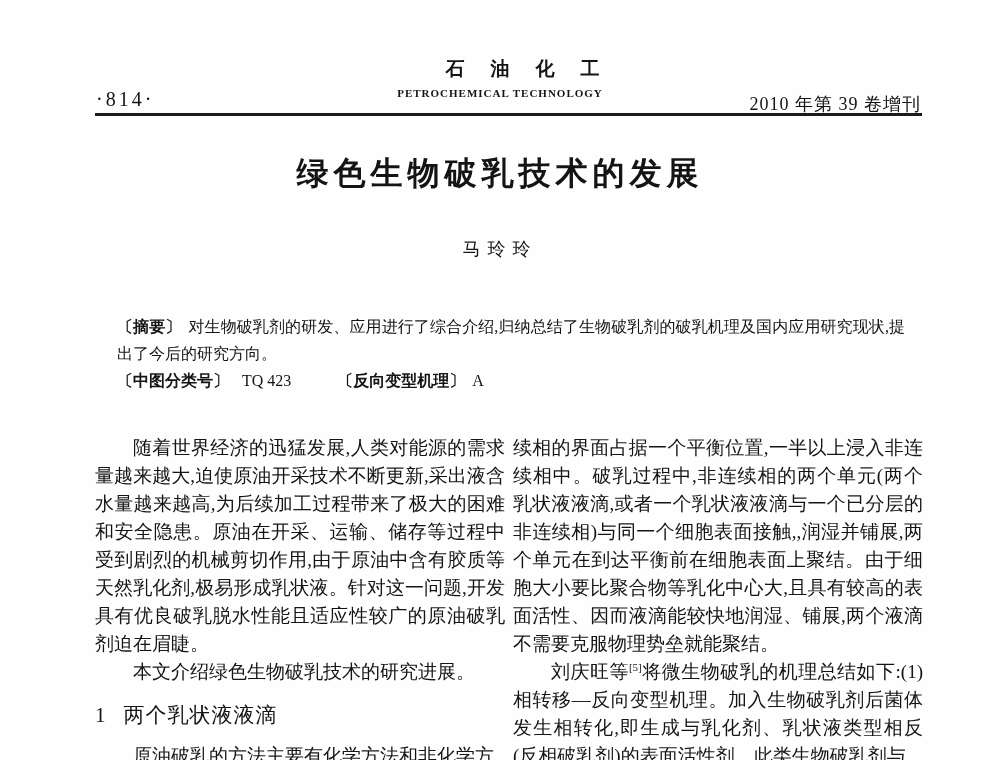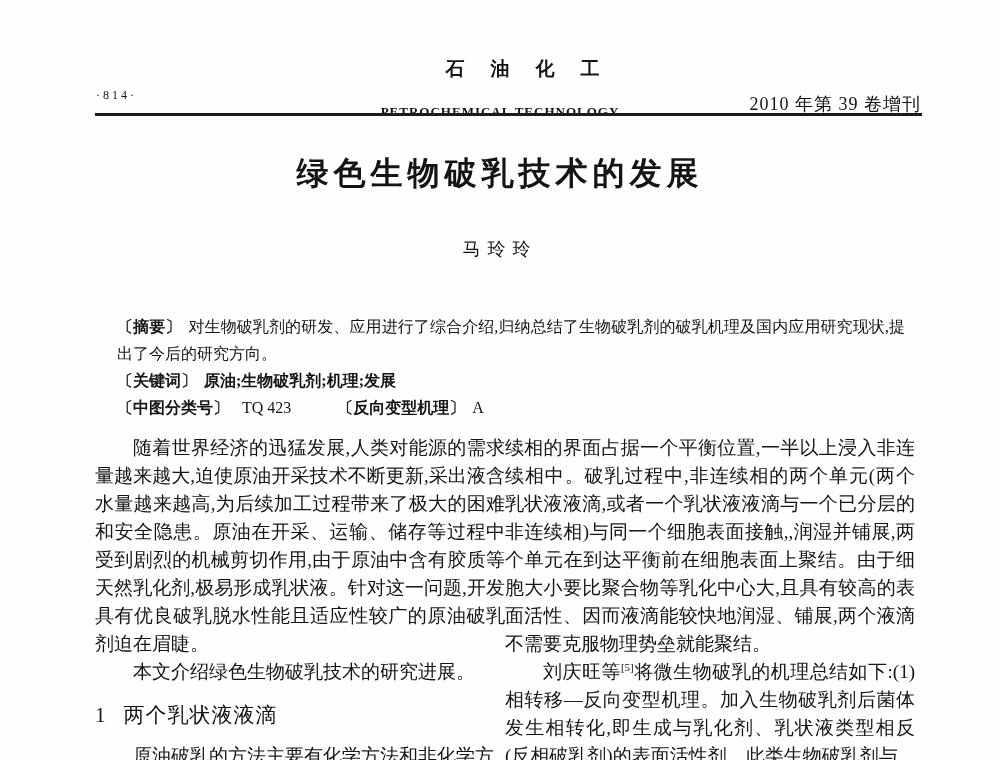--- a/index.html
+++ b/index.html
@@ -10,33 +10,33 @@
     margin: 0 auto;
     background: #fefefe;
     color: #141414;
     font-family: "Liberation Serif", "DejaVu Serif", serif;
     overflow: hidden;
   }
 
   
   .page-num {
     position: absolute; left: 96px; top: 88px;
-    font-size: 12px; letter-spacing: 3px;
+    font-size: 20px; letter-spacing: 3px;
   }
   .journal-block {
     position: absolute; top: 56px; left: 0; right: 0;
     text-align: center;
   }
   .journal-cn {
     font-size: 19px; font-weight: 700;
     letter-spacing: 26px; padding-left: 32px; margin-left: 39px;
   }
   .journal-en {
-    font-size: 13px; font-weight: 700; letter-spacing: 1px;
-    margin-top: 22px;
+    font-size: 11px; font-weight: 700; letter-spacing: 1px;
+    margin-top: 5px;
   }
   .issue {
     position: absolute; right: 79px; top: 92px;
     font-size: 18px; letter-spacing: 1px;
   }
   .rule {
     position: absolute; left: 95px; right: 78px; top: 113px;
     height: 3px; background: #1b1b1b;
   }
 
@@ -61,21 +61,21 @@
     font-size: 16px; line-height: 27px; text-align: justify;
   }
   .meta p { margin: 0; }
   .meta .label { font-weight: 700; margin-right: 7px; }
   .keywords-text { font-weight: 700; }
   .clc-value { margin-right: 46px; margin-left: 6px; }
 
   
   .columns {
     position: absolute; top: 434px; left: 95px; width: 828px; height: 326px;
-    display: flex; overflow: hidden;
+    display: flex; gap: 8px; overflow: hidden;
   }
   .col {
     width: 410px; flex: 0 0 410px;
     font-size: 19px; line-height: 28px; text-align: justify;
   }
   .col p { margin: 0; }
   .indent { text-indent: 2em; }
   .section-heading {
     font-size: 21px; font-weight: 400;
     margin: 15px 0 13px 0; letter-spacing: 1px;
@@ -94,21 +94,20 @@
     <div class="journal-en">PETROCHEMICAL  TECHNOLOGY</div>
   </div>
   <div class="issue">2010 年第 39 卷增刊</div>
   <div class="rule"></div>
 
   <h1 class="title">绿色生物破乳技术的发展</h1>
   <div class="author">马玲玲</div>
 
   <div class="meta">
     <p><span class="label">〔摘要〕</span><span>对生物破乳剂的研发、应用进行了综合介绍,归纳总结了生物破乳剂的破乳机理及国内应用研究现状,提出了今后的研究方向。</span></p>
-    <p><span class="label">〔关键词〕</span><span class="keywords-text">原油;生物破乳剂;机理;发展</span></p>
     <p><span class="label">〔中图分类号〕</span><span class="clc-value">TQ 423</span><span class="label">〔反向变型机理〕</span><span>A</span></p>
   </div>
 
   <div class="columns">
     <div class="col">
       <p class="indent">随着世界经济的迅猛发展,人类对能源的需求量越来越大,迫使原油开采技术不断更新,采出液含水量越来越高,为后续加工过程带来了极大的困难和安全隐患。原油在开采、运输、储存等过程中受到剧烈的机械剪切作用,由于原油中含有胶质等天然乳化剂,极易形成乳状液。针对这一问题,开发具有优良破乳脱水性能且适应性较广的原油破乳剂迫在眉睫。</p>
       <p class="indent">本文介绍绿色生物破乳技术的研究进展。</p>
       <h2 class="section-heading"><span class="num">1</span><span>两个乳状液液滴</span></h2>
       <p class="indent">原油破乳的方法主要有化学方法和非化学方</p>
     </div>

